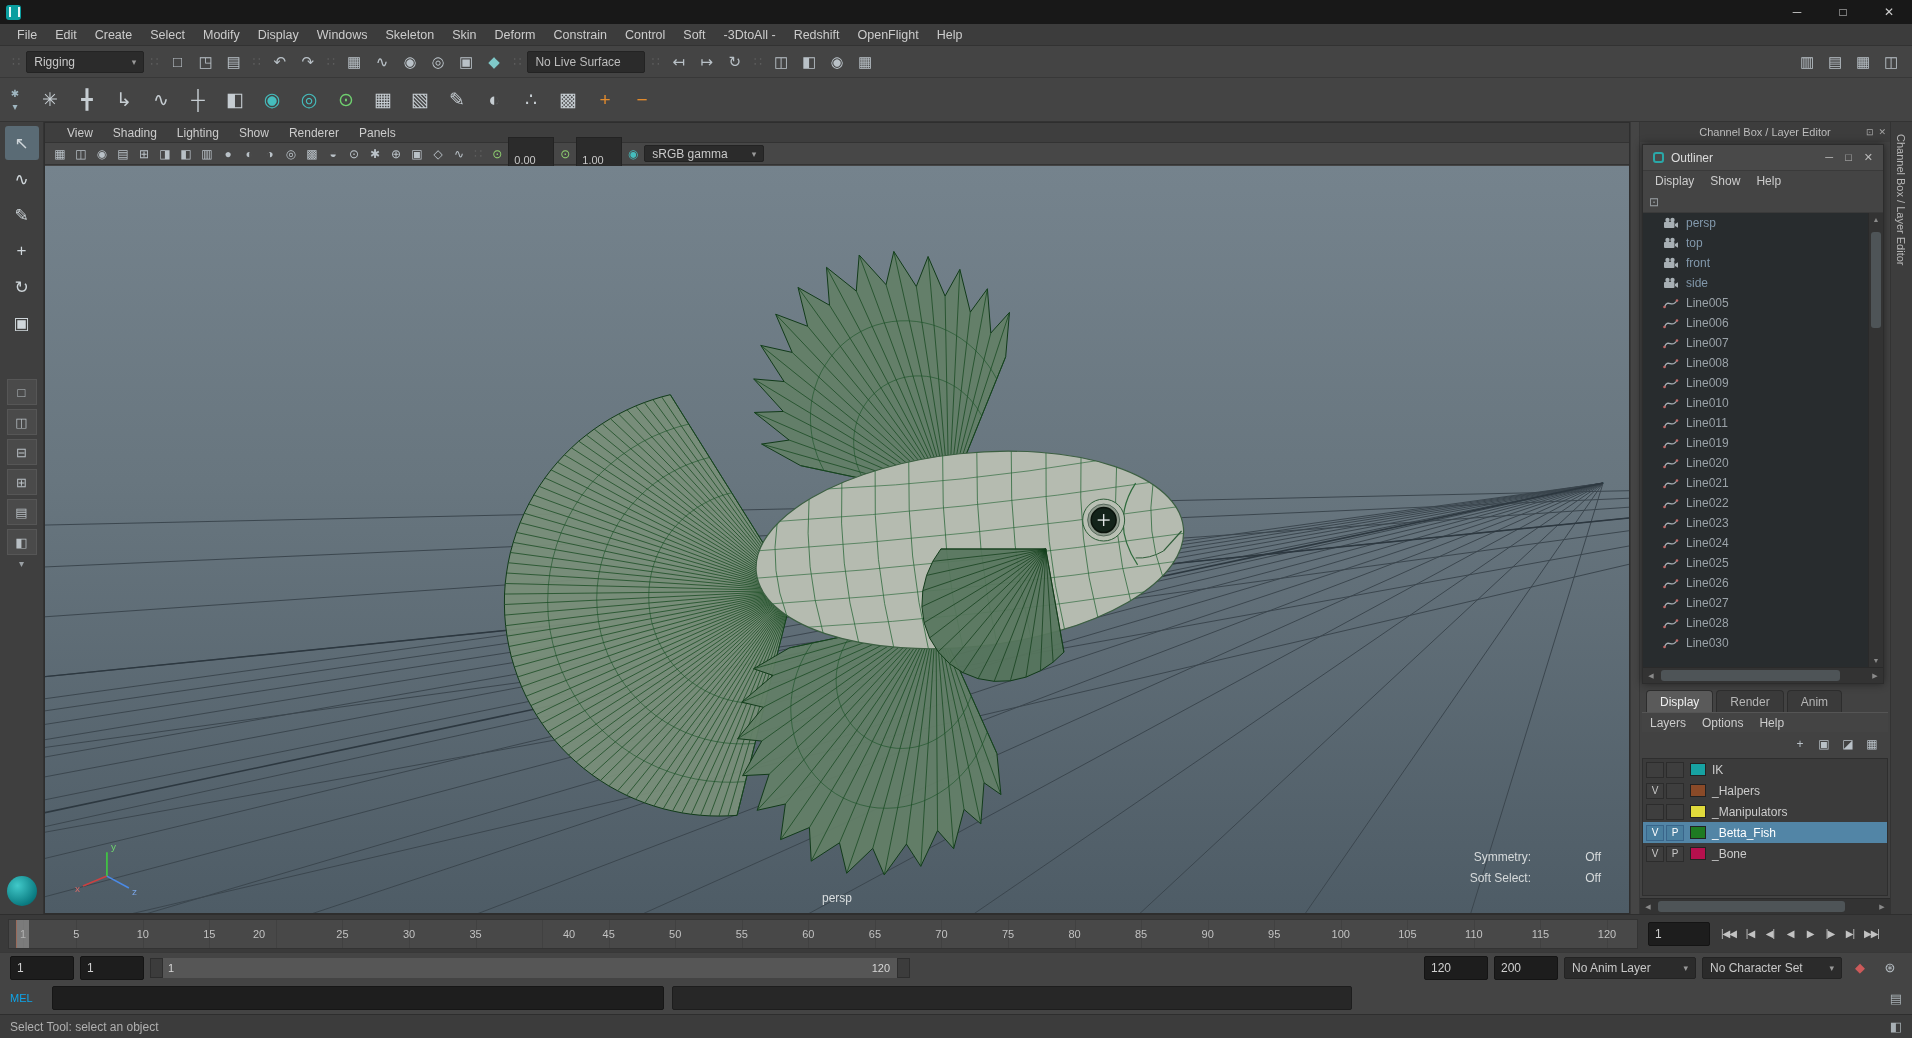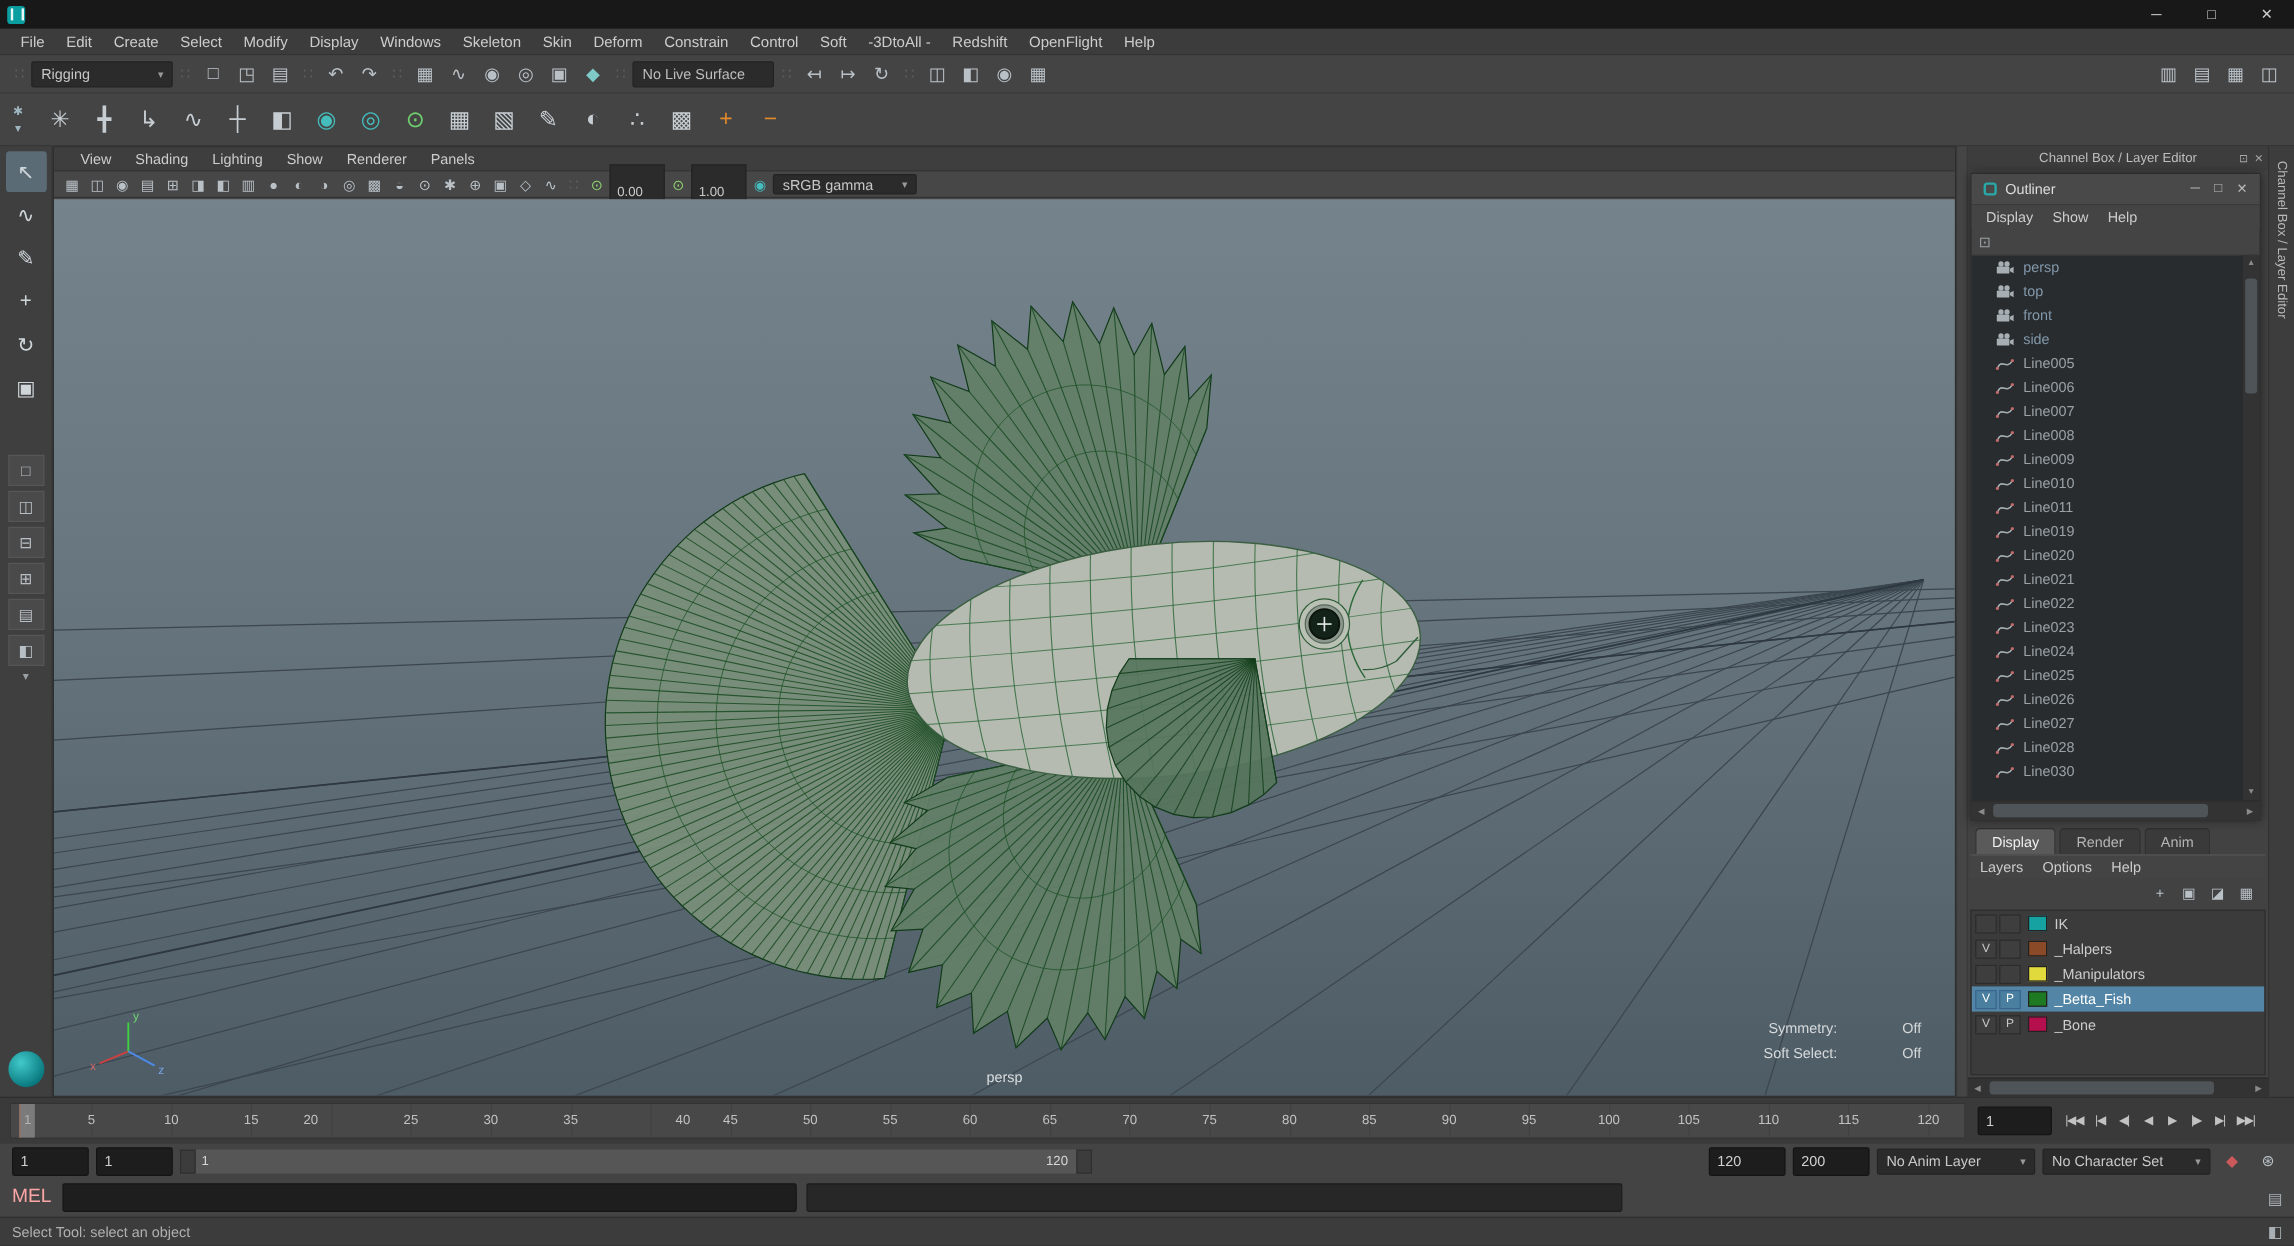--- a/index.html
+++ b/index.html
@@ -113,21 +113,21 @@
 .range-bar{position:relative;width:760px;height:20px;background:#565656;border-radius:2px;flex:none}
 .rb-handle{position:absolute;top:0;bottom:0;width:13px;background:#3c3c3c;border:1px solid #2e2e2e}
 .rb-handle.left{left:0}.rb-handle.right{right:0}
 .rb-label{position:absolute;top:50%;transform:translateY(-50%);font-size:11px;color:#d6d6d6}
 .rb-label.start{left:18px}.rb-label.end{right:20px}
 .flexspace{flex:1}
 .rng-ico{width:24px;height:24px;display:flex;align-items:center;justify-content:center;font-size:13px}
 
 
 .cmd-row{position:absolute;top:982px;left:0;right:0;height:32px;background:#444;display:flex;align-items:center;padding:0 10px;gap:8px}
-.mel-label{width:34px;color:#fca5a5;font-size:16px}
+.mel-label{width:34px;color:#0ea5e9;font-size:11px}
 .cmd-input{width:612px;height:24px;background:#1e1e1e;border:1px solid #161616;border-radius:2px;color:#dddddd;font-family:"Liberation Mono",monospace;font-size:12px;padding:0 6px}
 .cmd-result{width:680px;height:24px;background:#272727;border:1px solid #1d1d1d;border-radius:2px}
 .help-row{position:absolute;top:1014px;left:0;right:0;height:24px;background:#3c3c3c;display:flex;align-items:center;padding:0 10px;color:#b0b0b0;font-size:12px;border-top:1px solid #2e2e2e}
 .row-ico{margin-left:auto;color:#a8b0b5;font-size:13px}
 </style>
 </head>
 <body>
 
 <div class="app">
 

